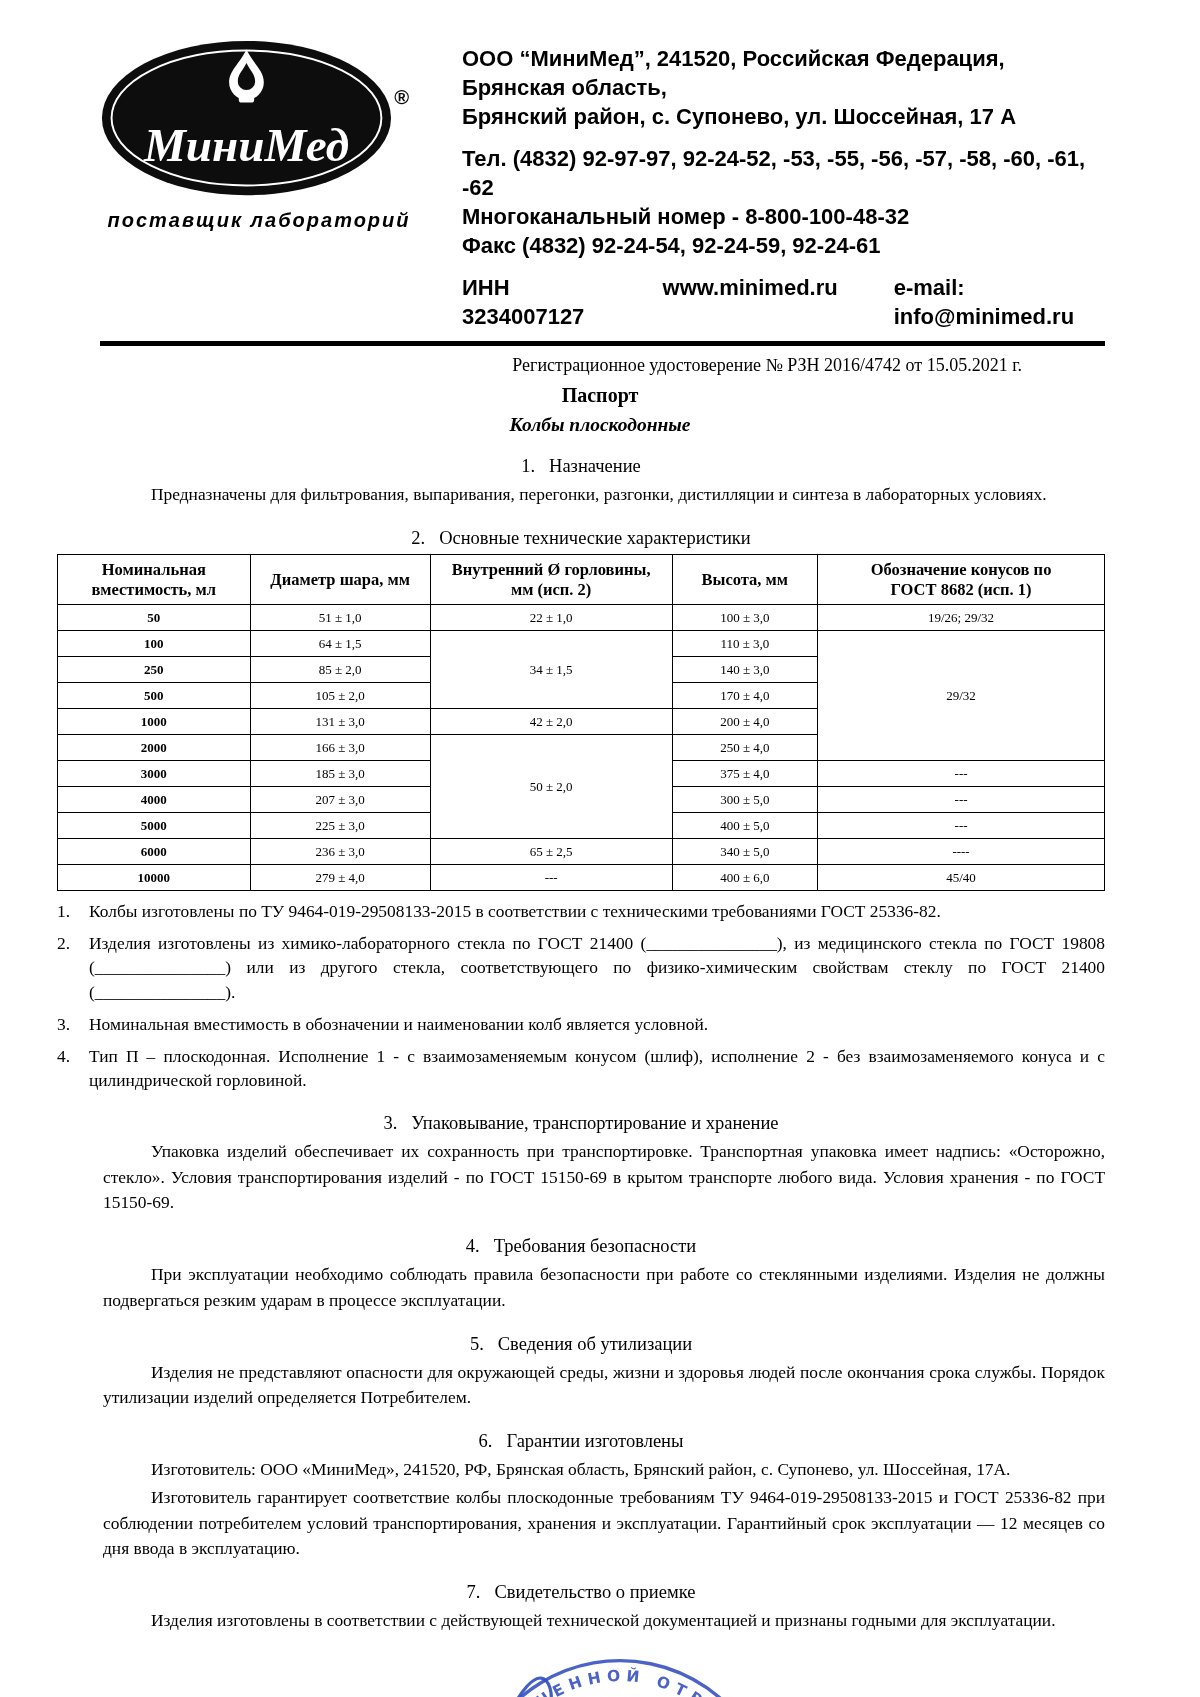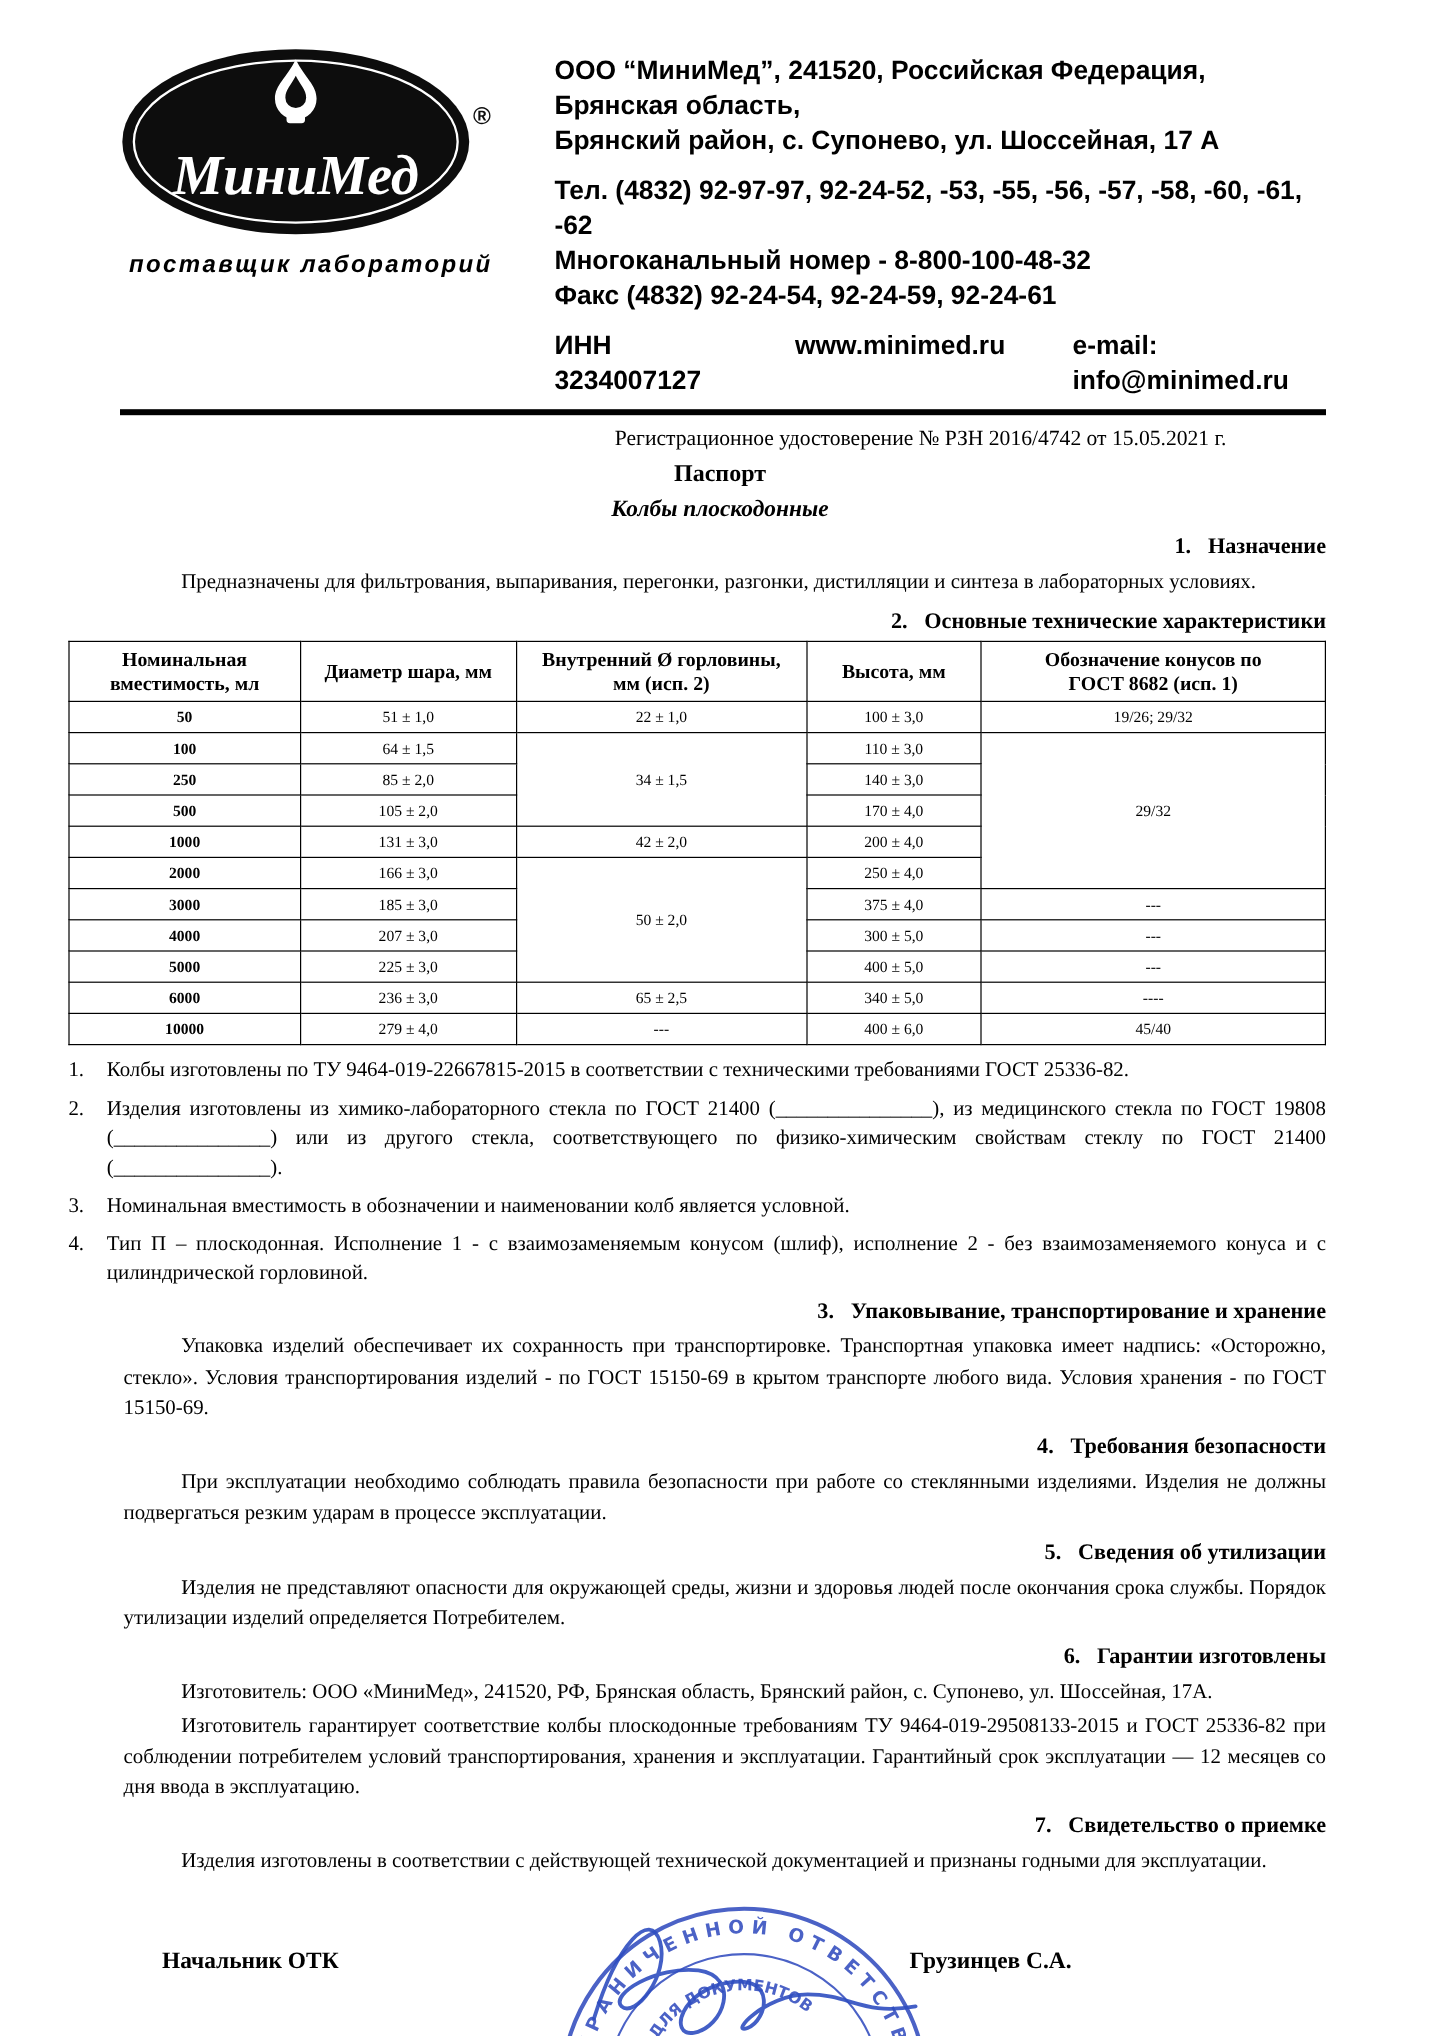--- a/index.html
+++ b/index.html
@@ -33,21 +33,21 @@
   }
 
   
   .title-block { text-align:center; margin-top:8px; }
   .doc-type { font-size:20px; font-weight:bold; margin-bottom:7px; }
   .doc-name { font-size:19.5px; font-weight:bold; margin-bottom:8px; }
   .doc-product { font-size:19.5px; font-weight:bold; font-style:italic; margin-bottom:4px; }
 
   
   .content { padding:0 95px 0 57px; }
-  .sec-head { text-align:right; font-weight:bold; font-size:18.5px; margin-top:10px; margin-bottom:5px; }
+  .sec-head { text-align:center; font-weight:normal; font-size:18.5px; margin-top:20px; margin-bottom:5px; }
   .sec-head .num { margin-right:14px; }
   .para {
     font-size:17.4px; line-height:1.48; text-align:justify; text-indent:48px;
     margin-bottom:2px;
     margin-left:46px;
   }
 
   
   table.spec {
     width:100%; border-collapse:collapse; margin:4px 0 8px 0;
@@ -222,21 +222,21 @@
             <td>---</td>
             <td>400 ± 6,0</td>
             <td>45/40</td>
           </tr>
         </tbody>
     </table>
 
     <div class="notes">
         <div class="note">
           <div class="note-num">1.</div>
-          <div class="note-text">Колбы изготовлены по ТУ 9464-019-22667815-2015 в соответствии с техническими требованиями ГОСТ 25336-82.</div>
+          <div class="note-text">Колбы изготовлены по ТУ 9464-019-29508133-2015 в соответствии с техническими требованиями ГОСТ 25336-82.</div>
         </div>
         <div class="note">
           <div class="note-num">2.</div>
           <div class="note-text">Изделия изготовлены из химико-лабораторного стекла по ГОСТ 21400 (_______________), из медицинского стекла по ГОСТ 19808 (_______________) или из другого стекла, соответствующего по физико-химическим свойствам стеклу по ГОСТ 21400 (_______________).</div>
         </div>
         <div class="note">
           <div class="note-num">3.</div>
           <div class="note-text">Номинальная вместимость в обозначении и наименовании колб является условной.</div>
         </div>
         <div class="note">

